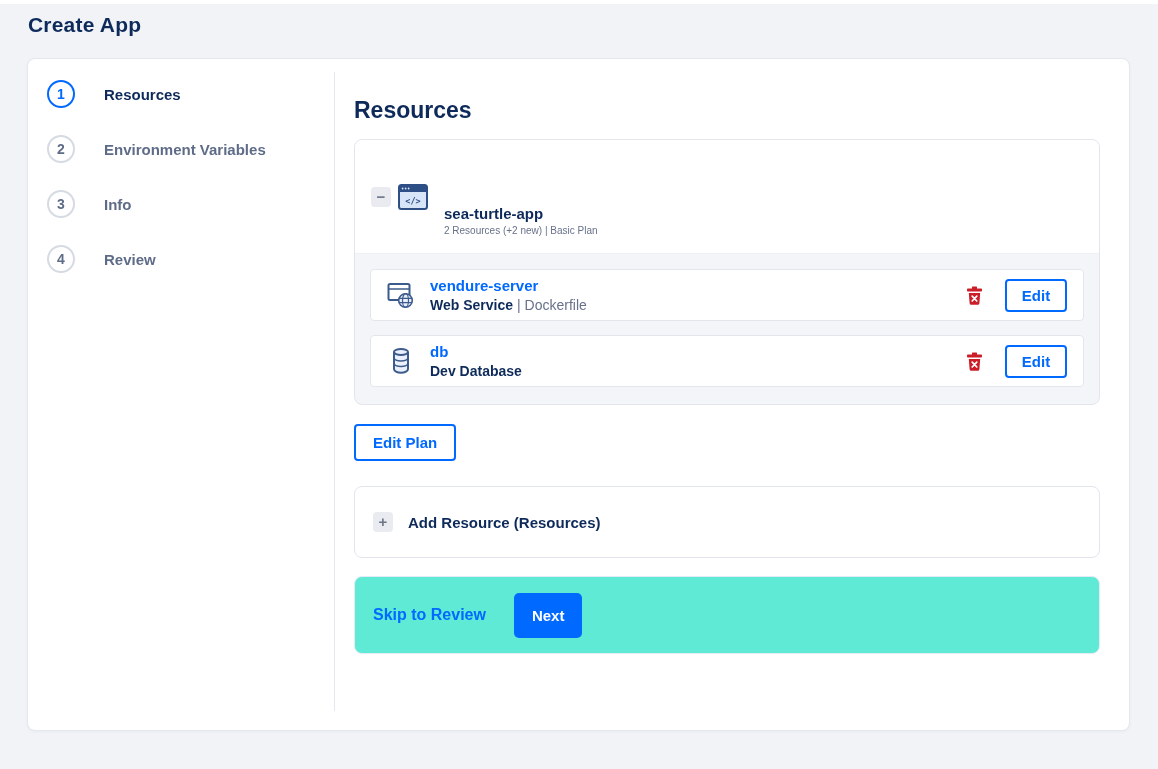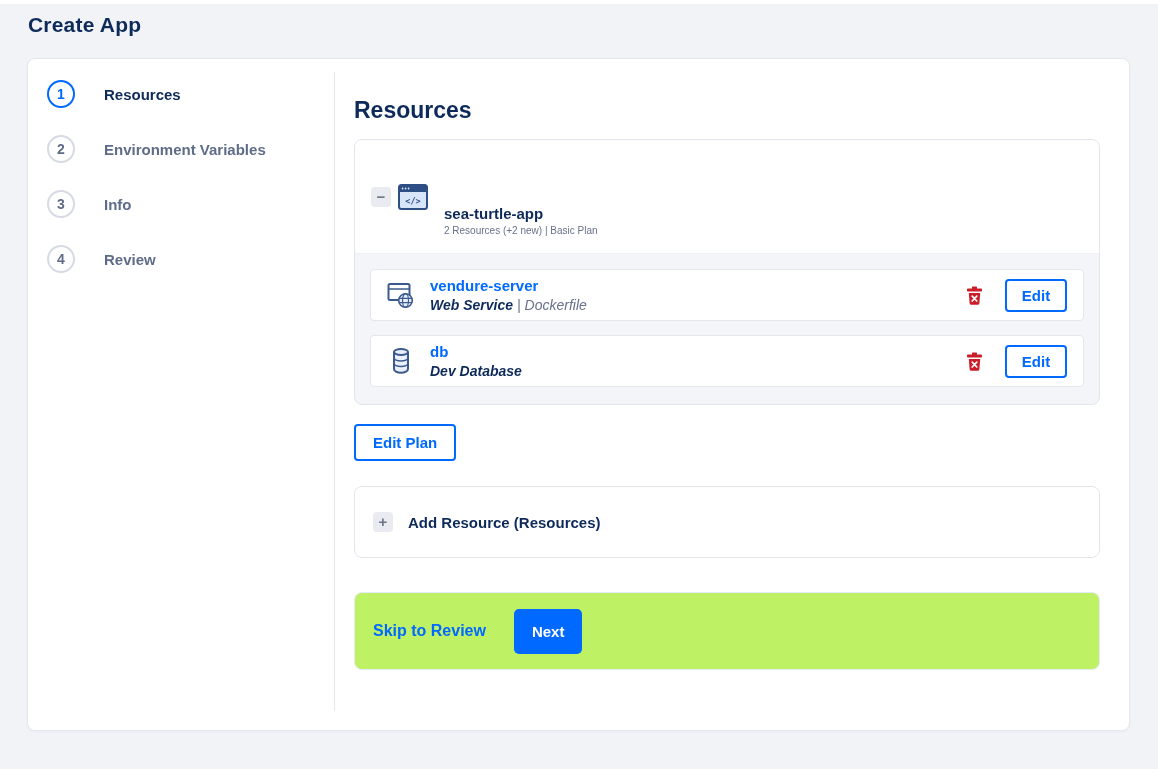--- a/index.html
+++ b/index.html
@@ -71,43 +71,43 @@
   .group-body { padding: 15px 15px 17px; }
   .resource-row {
     display: flex; align-items: center;
     background: #fff; border: 1px solid #e3e6ec; border-radius: 4px;
     height: 52px; padding: 8px 16px;
   }
   .resource-row + .resource-row { margin-top: 14px; }
   .res-icon { flex: none; display: flex; }
   .res-text { margin-left: 15px; }
   .res-name { font-size: 15px; font-weight: 700; color: #0069ff; text-decoration: none; cursor: pointer; }
-  .res-sub { margin-top: 2px; font-size: 14px; font-style: italic; }
+  .res-sub { margin-top: 2px; font-size: 14px; }
   .res-type { color: #0d2a5a; font-weight: 700; }
   .res-detail { color: #67718a; margin-left: 4px; }
   .res-actions { margin-left: auto; display: flex; align-items: center; }
   .trash-btn { background: none; border: none; padding: 0; cursor: pointer; display: flex; }
   .btn-outline {
     border: 2px solid #0069ff; background: #fff; color: #0069ff;
     border-radius: 4px; font-size: 15px; font-weight: 700;
     padding: 6px 14px; cursor: pointer; font-family: inherit;
   }
   .edit-btn { margin-left: 22px; width: 62px; padding: 6px 0; }
   .edit-plan { margin-top: 19px; padding: 8px 17px; display: inline-block; }
   
   .add-resource {
     margin-top: 25px; height: 72px;
     background: #fff; border: 1px solid #e2e6ec; border-radius: 8px;
     display: flex; align-items: center; padding: 0 18px; cursor: pointer;
   }
   .add-label { margin-left: 15px; font-size: 15px; font-weight: 700; color: #0d2a5a; }
   
   .footer-bar {
-    margin-top: 34px; height: 78px;
-    background: #bef264; border: 1px solid #e3ebf7; border-radius: 8px;
+    margin-top: 18px; height: 78px;
+    background: #5eead4; border: 1px solid #e3ebf7; border-radius: 8px;
     display: flex; align-items: center; padding: 0 18px;
   }
   .skip-link { color: #0069ff; font-size: 16px; font-weight: 700; text-decoration: none; cursor: pointer; }
   .btn-primary {
     margin-left: 28px; background: #0069ff; color: #fff;
     border: none; border-radius: 5px;
     font-size: 15px; font-weight: 700; padding: 14px 18px;
     cursor: pointer; font-family: inherit;
   }
 </style>

